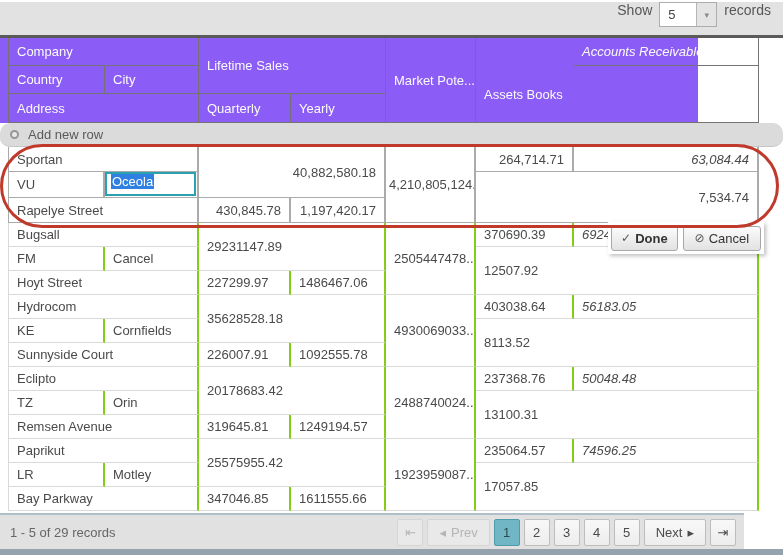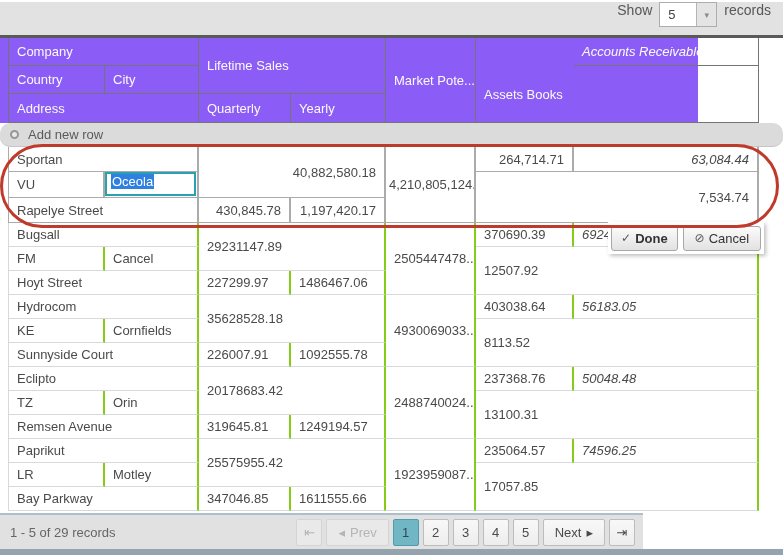--- a/index.html
+++ b/index.html
@@ -77,21 +77,21 @@
     box-shadow:2px 2px 4px rgba(0,0,0,.25); z-index:20; }
   .btn { display:inline-flex; align-items:center; justify-content:center; gap:4px;
     height:25px; border:1px solid #a8a8a8; border-radius:3px; font-size:13px; color:#333;
     background:linear-gradient(#fbfbfb,#e2e2e2); cursor:pointer; white-space:nowrap;
     font-family:"Liberation Sans","DejaVu Sans",sans-serif; }
   .btn.done { font-weight:bold; flex:1 1 46%; }
   .btn.cancel { flex:1 1 54%; }
   .btn .ic { font-weight:normal; color:#555; font-size:12px; }
 
   
-  .footer { width:643px; height:36px; background:#e1e1e1; border-top:2px solid #aebfc9;
+  .footer { width:744px; height:36px; background:#e1e1e1; border-top:2px solid #aebfc9;
     display:flex; align-items:center; padding:0 8px 0 10px; font-size:13px; color:#666; }
   .status { flex:1; }
   .pager { display:flex; align-items:center; gap:4px; }
   .pbtn { min-width:26px; height:27px; display:inline-flex; align-items:center;
     justify-content:center; gap:5px; padding:0 6px; font-size:13px; color:#4a4a4a;
     background:linear-gradient(#f8f8f8,#ededed); border:1px solid #bdbdbd;
     border-radius:2px; cursor:pointer; }
   .pbtn.wide { padding:0 11px; }
   .pbtn.disabled { color:#b5b5b5; background:#e9e9e9; border-color:#d4d4d4; cursor:default; }
   .pbtn.active { background:#71b6c5; border-color:#4d9cab; color:#2e4a52; }

